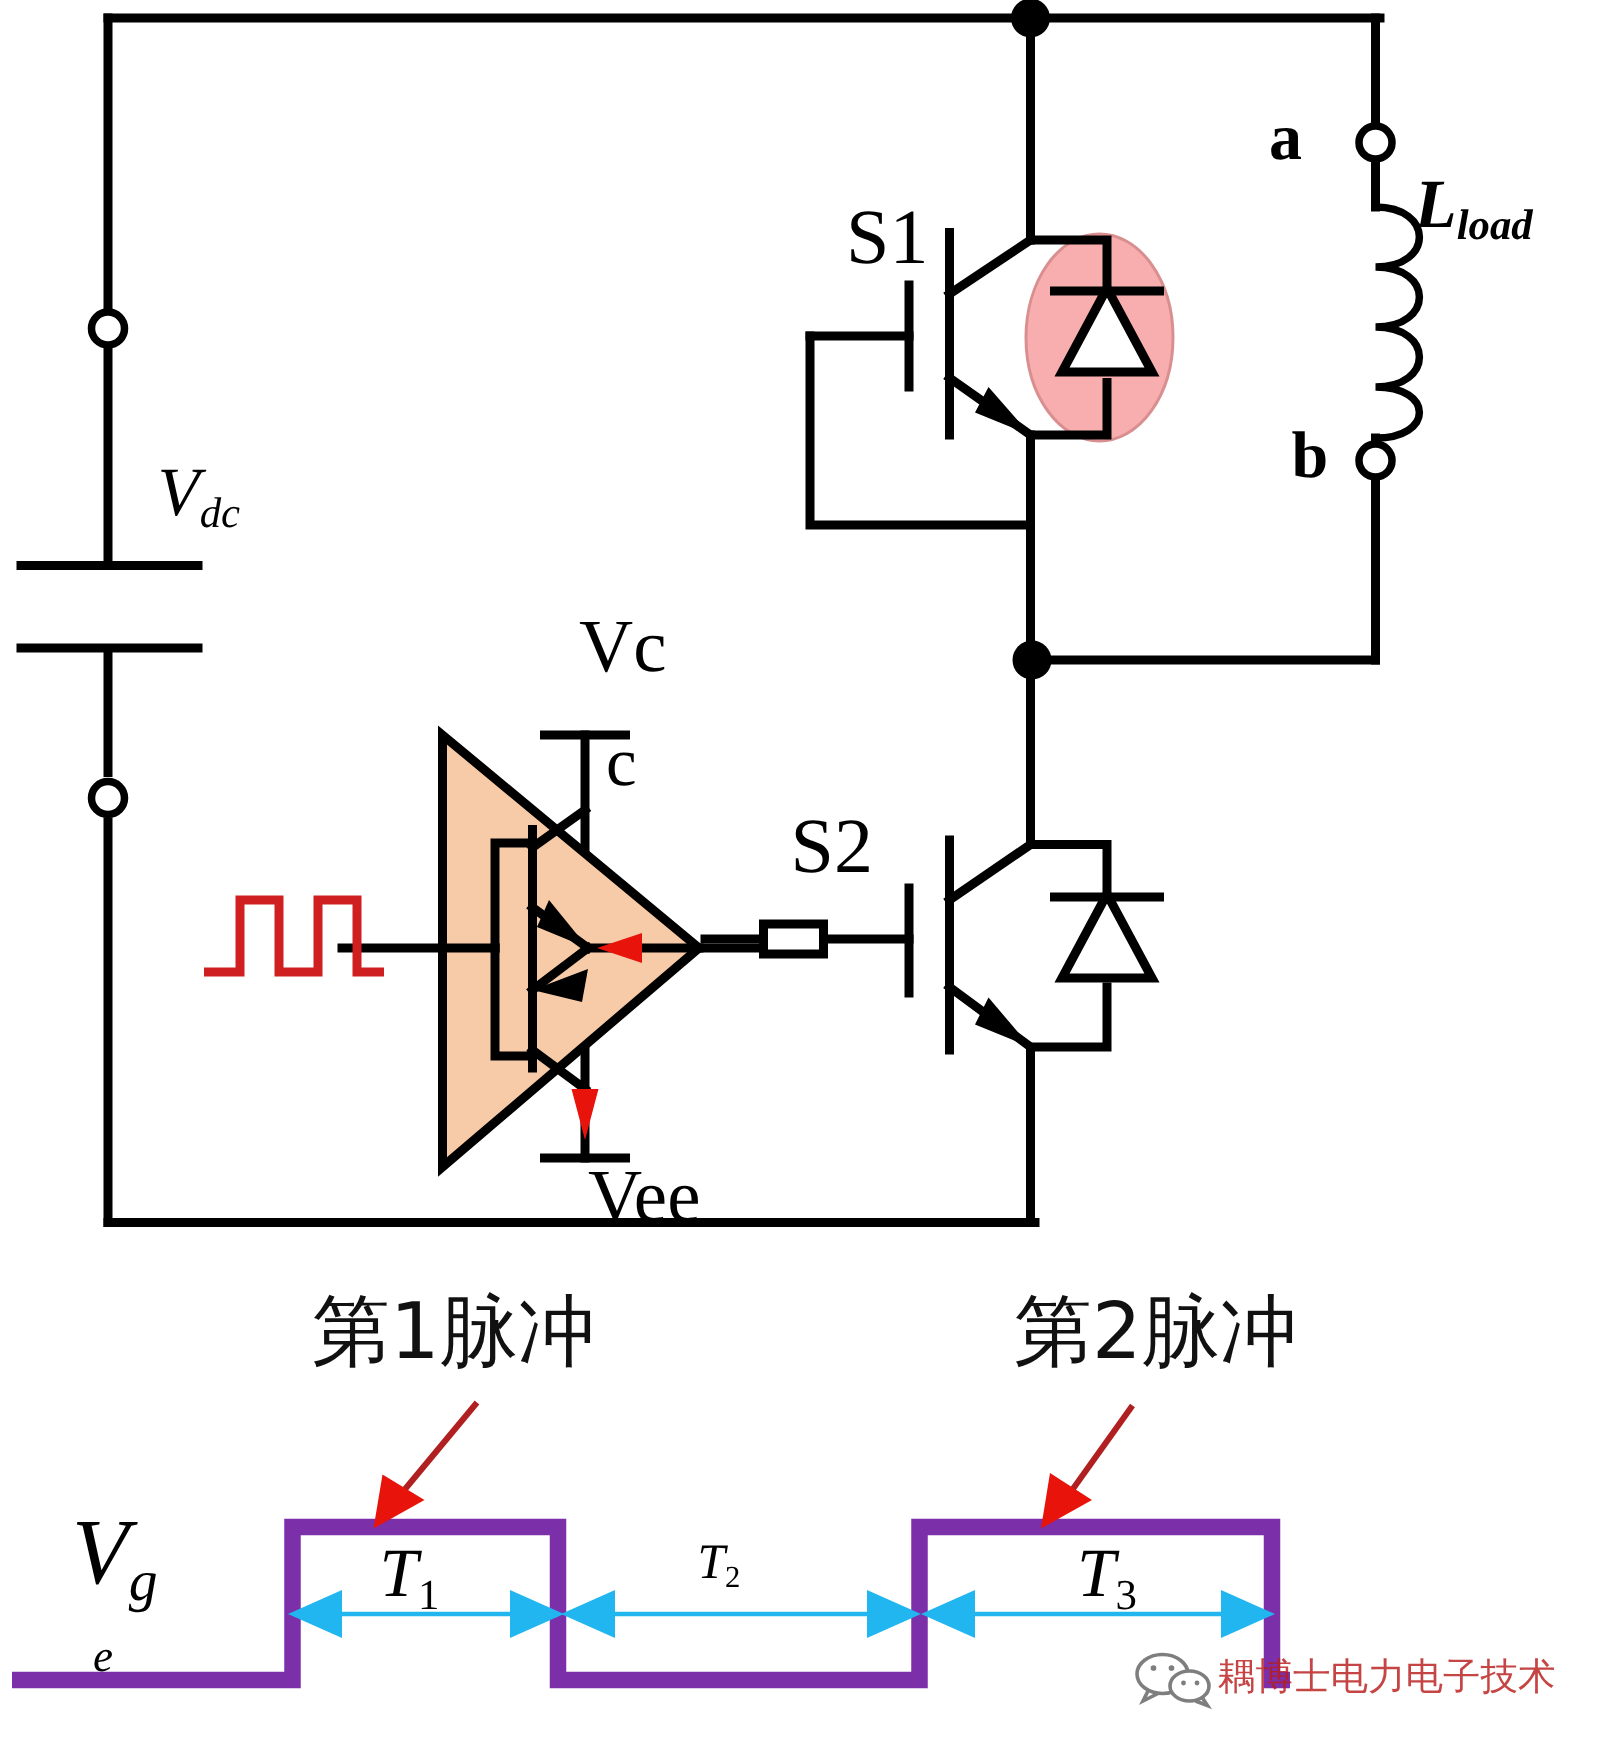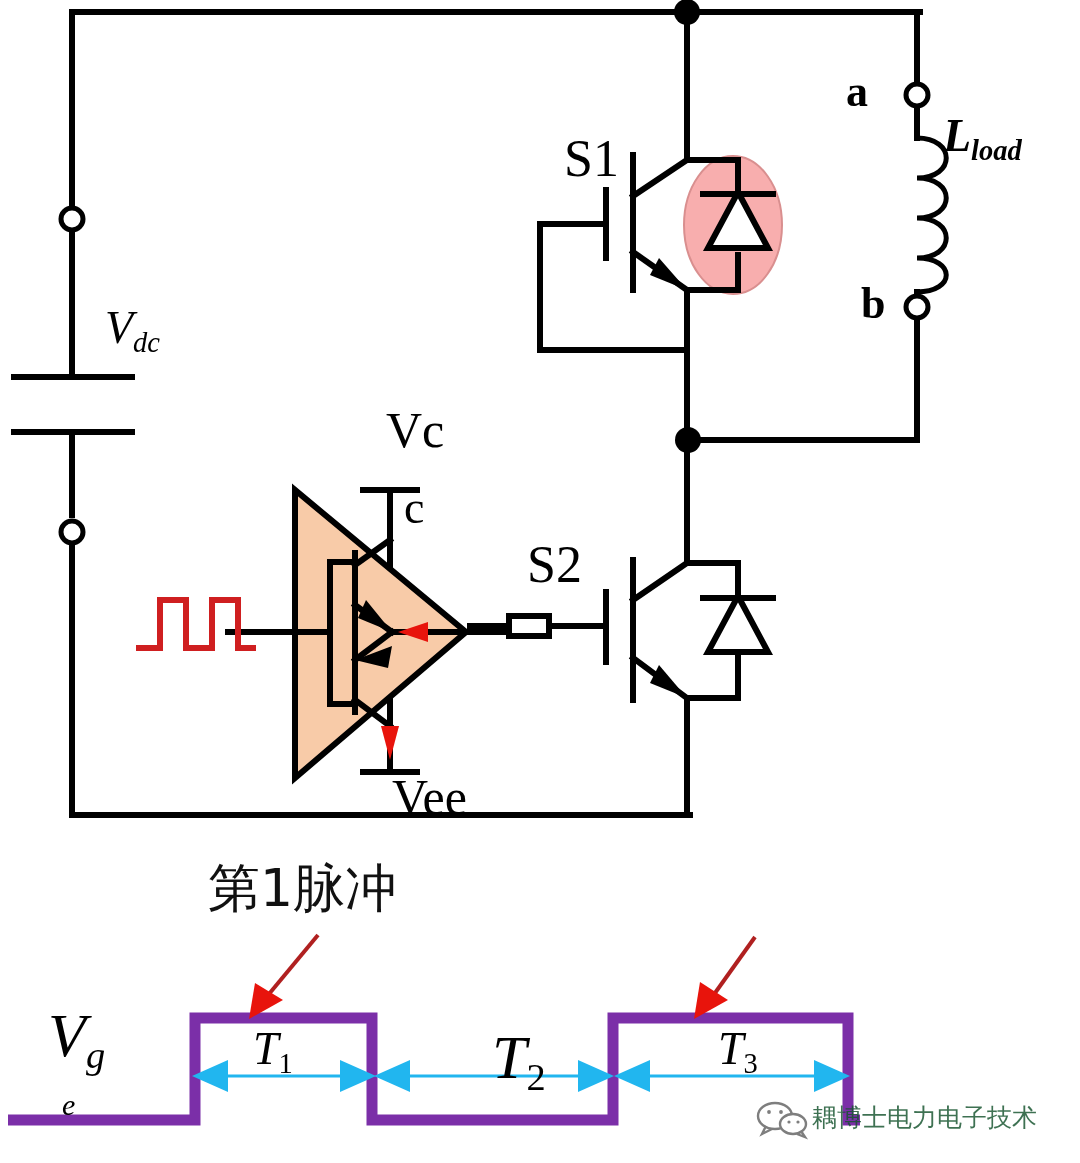--- a/index.html
+++ b/index.html
@@ -120,21 +120,21 @@
   .cjk {
     font-family: "DejaVu Sans", "Liberation Sans", sans-serif;
     font-weight: 400;
     color: #111111;
   }
   .wm {
     position: absolute;
     display: flex;
     align-items: center;
     gap: 8px;
-    color: #14532d;
+    color: #b91c1c;
     opacity: 0.82;
     font-family: "DejaVu Sans", "Liberation Sans", sans-serif;
     white-space: nowrap;
   }
 </style>
 </head>
 <body>
 
 <div id="stage">
 
@@ -327,31 +327,32 @@
   </div>
 
   <div class="lbl ser-up" style="left:386px; top:405px; font-size:50px;">Vc</div>
 
   <div class="lbl ser-up" style="left:404px; top:485px; font-size:46px;">c</div>
 
   <div class="lbl ser-up" style="left:392px; top:772px; font-size:50px;">Vee</div>
 
   <div class="lbl cjk" style="left:208px; top:862px; font-size:52px;">第1脉冲</div>
 
+  <div class="lbl cjk" style="left:676px; top:862px; font-size:52px;">第2脉冲</div>
 
   <div class="lbl ser-it" style="left:48px; top:1004px; font-size:62px;">
     <span>V</span><span class="sub">g</span>
   </div>
   <div class="lbl ser-it" style="left:62px; top:1090px; font-size:30px;">e</div>
 
   <div class="lbl ser-it" style="left:253px; top:1026px; font-size:46px;">
     <span>T</span><span class="sub" style="font-style:normal;">1</span>
   </div>
 
-  <div class="lbl ser-it" style="left:492px; top:1026px; font-size:62px;">
+  <div class="lbl ser-it" style="left:465px; top:1026px; font-size:33px;">
     <span>T</span><span class="sub" style="font-style:normal;">2</span>
   </div>
 
   <div class="lbl ser-it" style="left:718px; top:1026px; font-size:46px;">
     <span>T</span><span class="sub" style="font-style:normal;">3</span>
   </div>
 
   <div class="wm" style="left:812px; top:1101px; font-size:25px;">
     <span>耦博士电力电子技术</span>
   </div>

